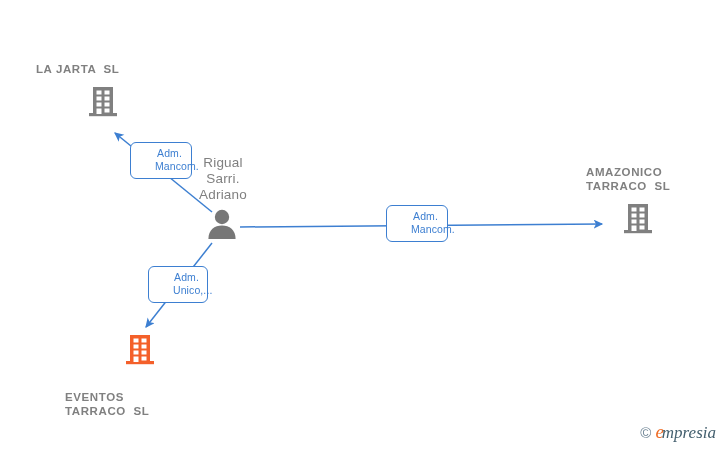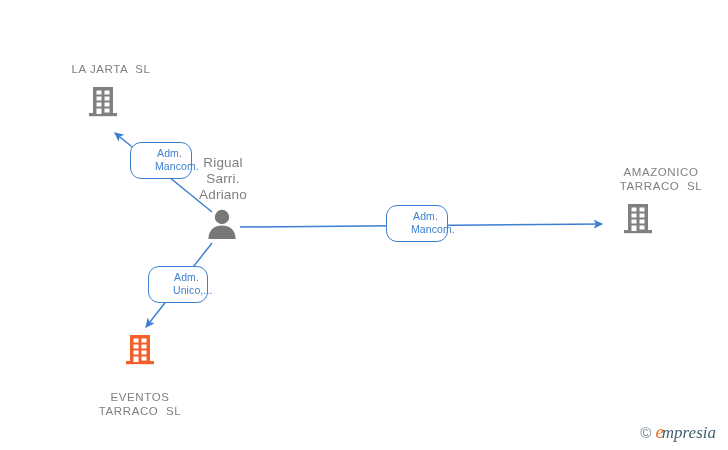--- a/index.html
+++ b/index.html
@@ -18,23 +18,23 @@
     position: absolute;
     left: 0; top: 0;
     width: 728px;
     height: 450px;
   }
   .node {
     position: absolute;
   }
   .node-label {
     position: absolute;
-    text-align: center;
+    text-align: left;
     color: #808080;
-    font-weight: normal;
+    font-weight: bold;
     font-size: 11.5px;
     letter-spacing: 0.6px;
     line-height: 14px;
     white-space: pre;
   }
   .person-label {
     position: absolute;
     text-align: center;
     color: #808080;
     font-weight: normal;
@@ -42,21 +42,21 @@
     line-height: 16px;
     white-space: pre;
     letter-spacing: 0.2px;
   }
   .icon-building, .icon-person {
     position: absolute;
   }
   .edge-label {
     position: absolute;
     border: 1.3px solid #3d7fd1;
-    border-radius: 11px;
+    border-radius: 6px;
     background: #ffffff;
     color: #3d7fd1;
     font-size: 10.5px;
     line-height: 13px;
     text-align: center;
     padding: 4px 7px 5px 24px;
     white-space: pre;
     box-sizing: border-box;
     letter-spacing: 0.1px;
   }

